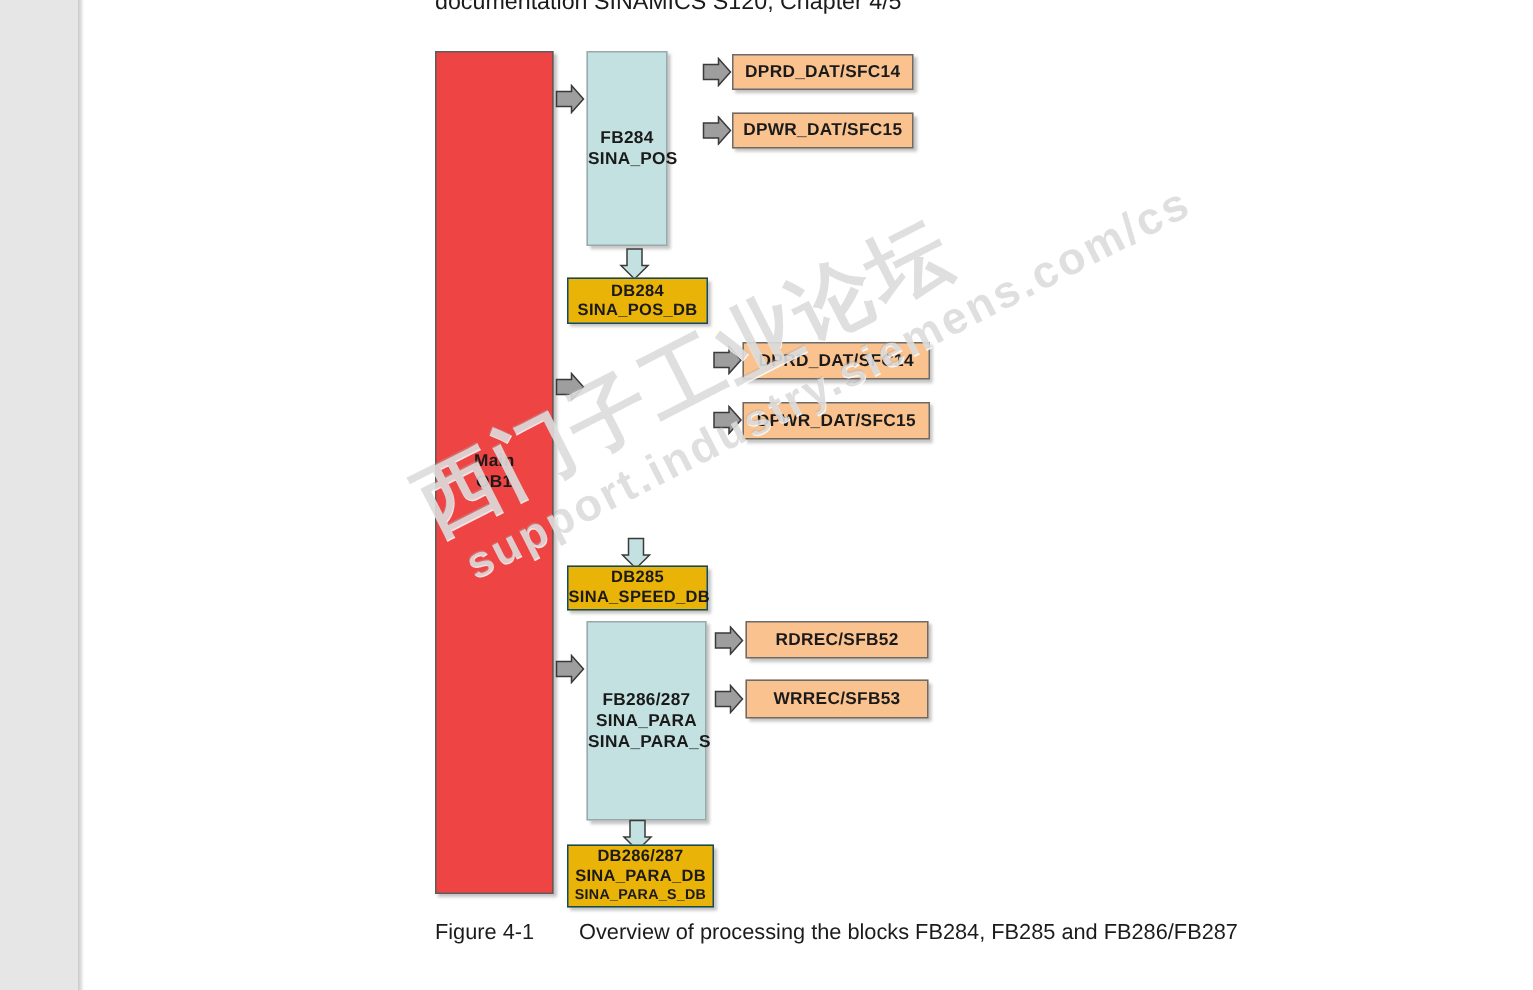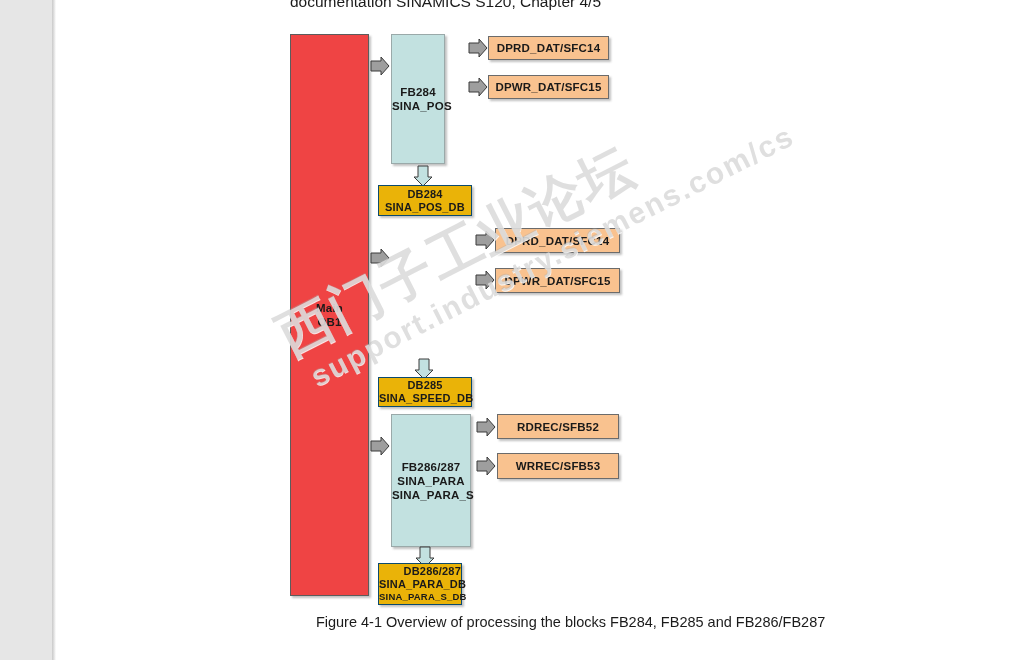--- a/index.html
+++ b/index.html
@@ -175,21 +175,20 @@
   
   #caption {
     position: absolute;
     left: 234px;
     top: 612px;
     font-size: 14.5px;
     line-height: 20px;
     color: #1b1b1b;
     white-space: nowrap;
     z-index: 7;
-    text-align: right;
   }
   #caption .cap-num {
     display: inline-block;
     width: 92px;
   }
 </style>
 </head>
 <body>
 
 <div id="left-panel"></div>
@@ -338,21 +337,21 @@
         <span class="l">WRREC/SFB53</span>
       </div>
     </div>
 
     <div class="arrow-down" style="left:358px; top:546px;">
       <svg width="22" height="22" viewBox="0 0 22 22">
         <path d="M6 1 L16 1 L16 12 L20 12 L11 21 L2 12 L6 12 Z" fill="#c2e1e0" stroke="#3a3a3a" stroke-width="1"></path>
       </svg>
     </div>
 
-    <div class="box box-db" style="left:322px; top:563px; width:84px; height:42px;text-align:right;">
+    <div class="box box-db" style="left:322px; top:563px; width:98px; height:42px;">
       <div class="lines">
         <span class="l">DB286/287</span>
         <span class="l">SINA_PARA_DB</span>
         <span class="l small">SINA_PARA_S_DB</span>
       </div>
     </div>
 
   </div>
 
   <div id="caption">

